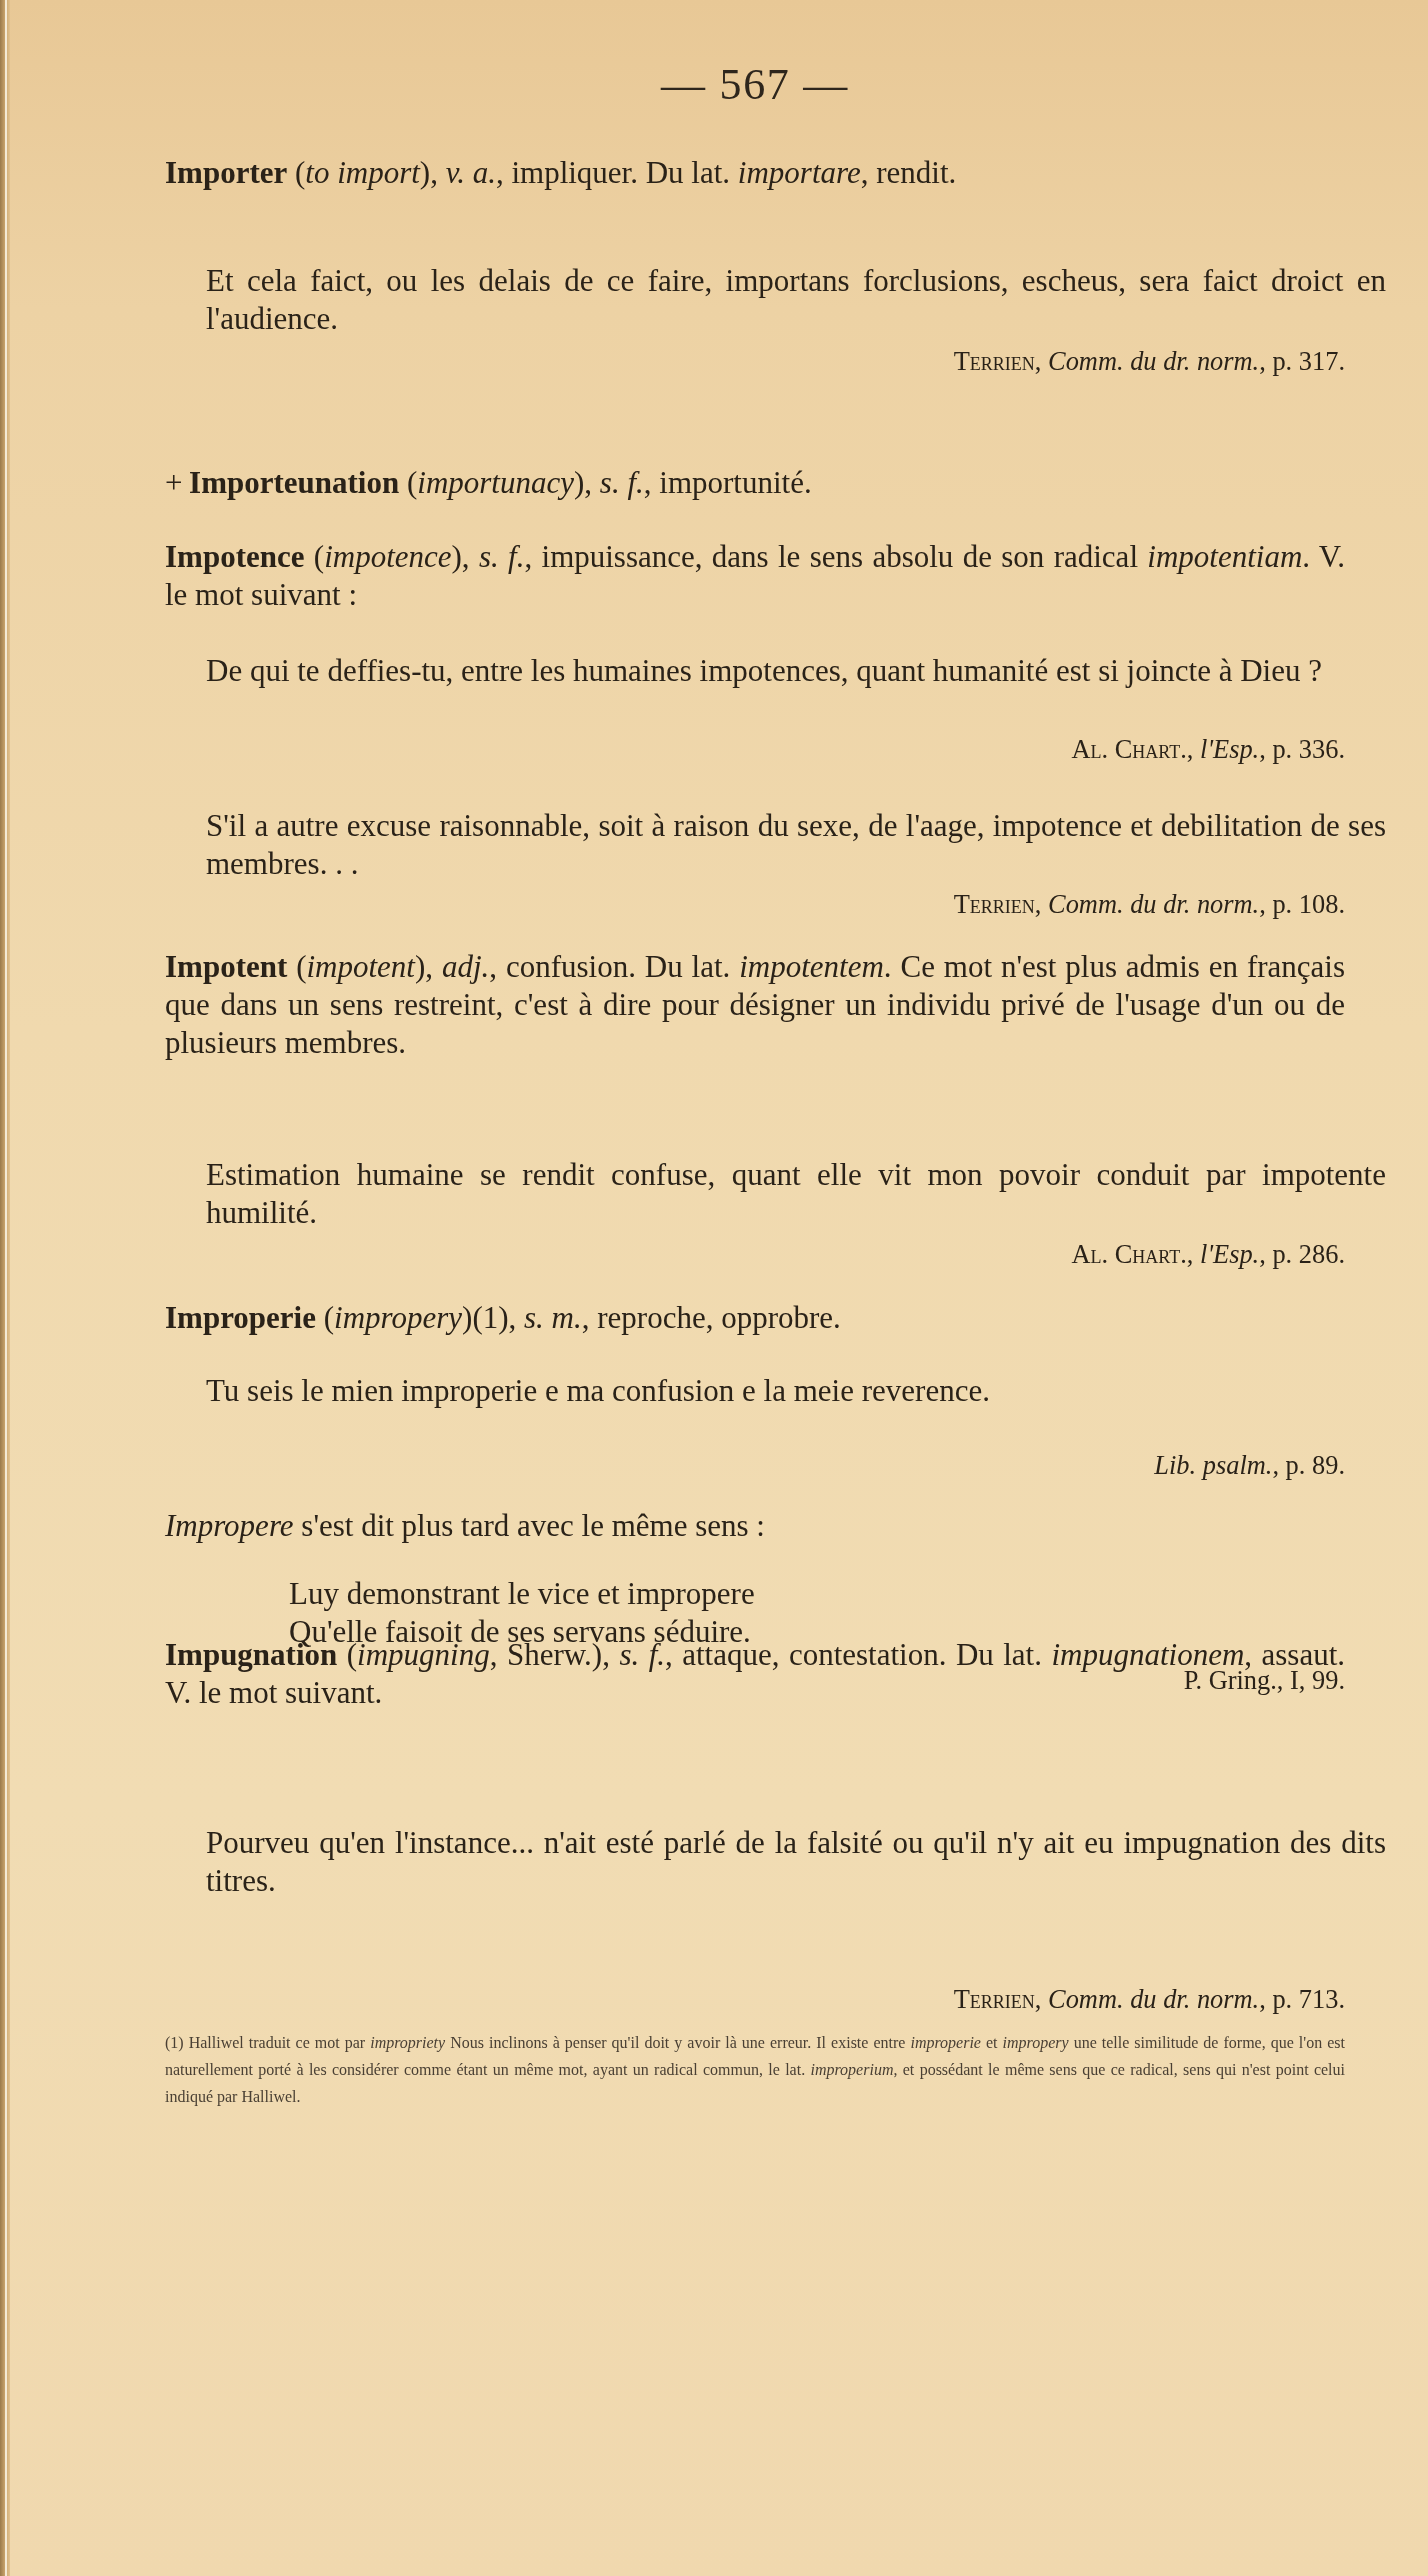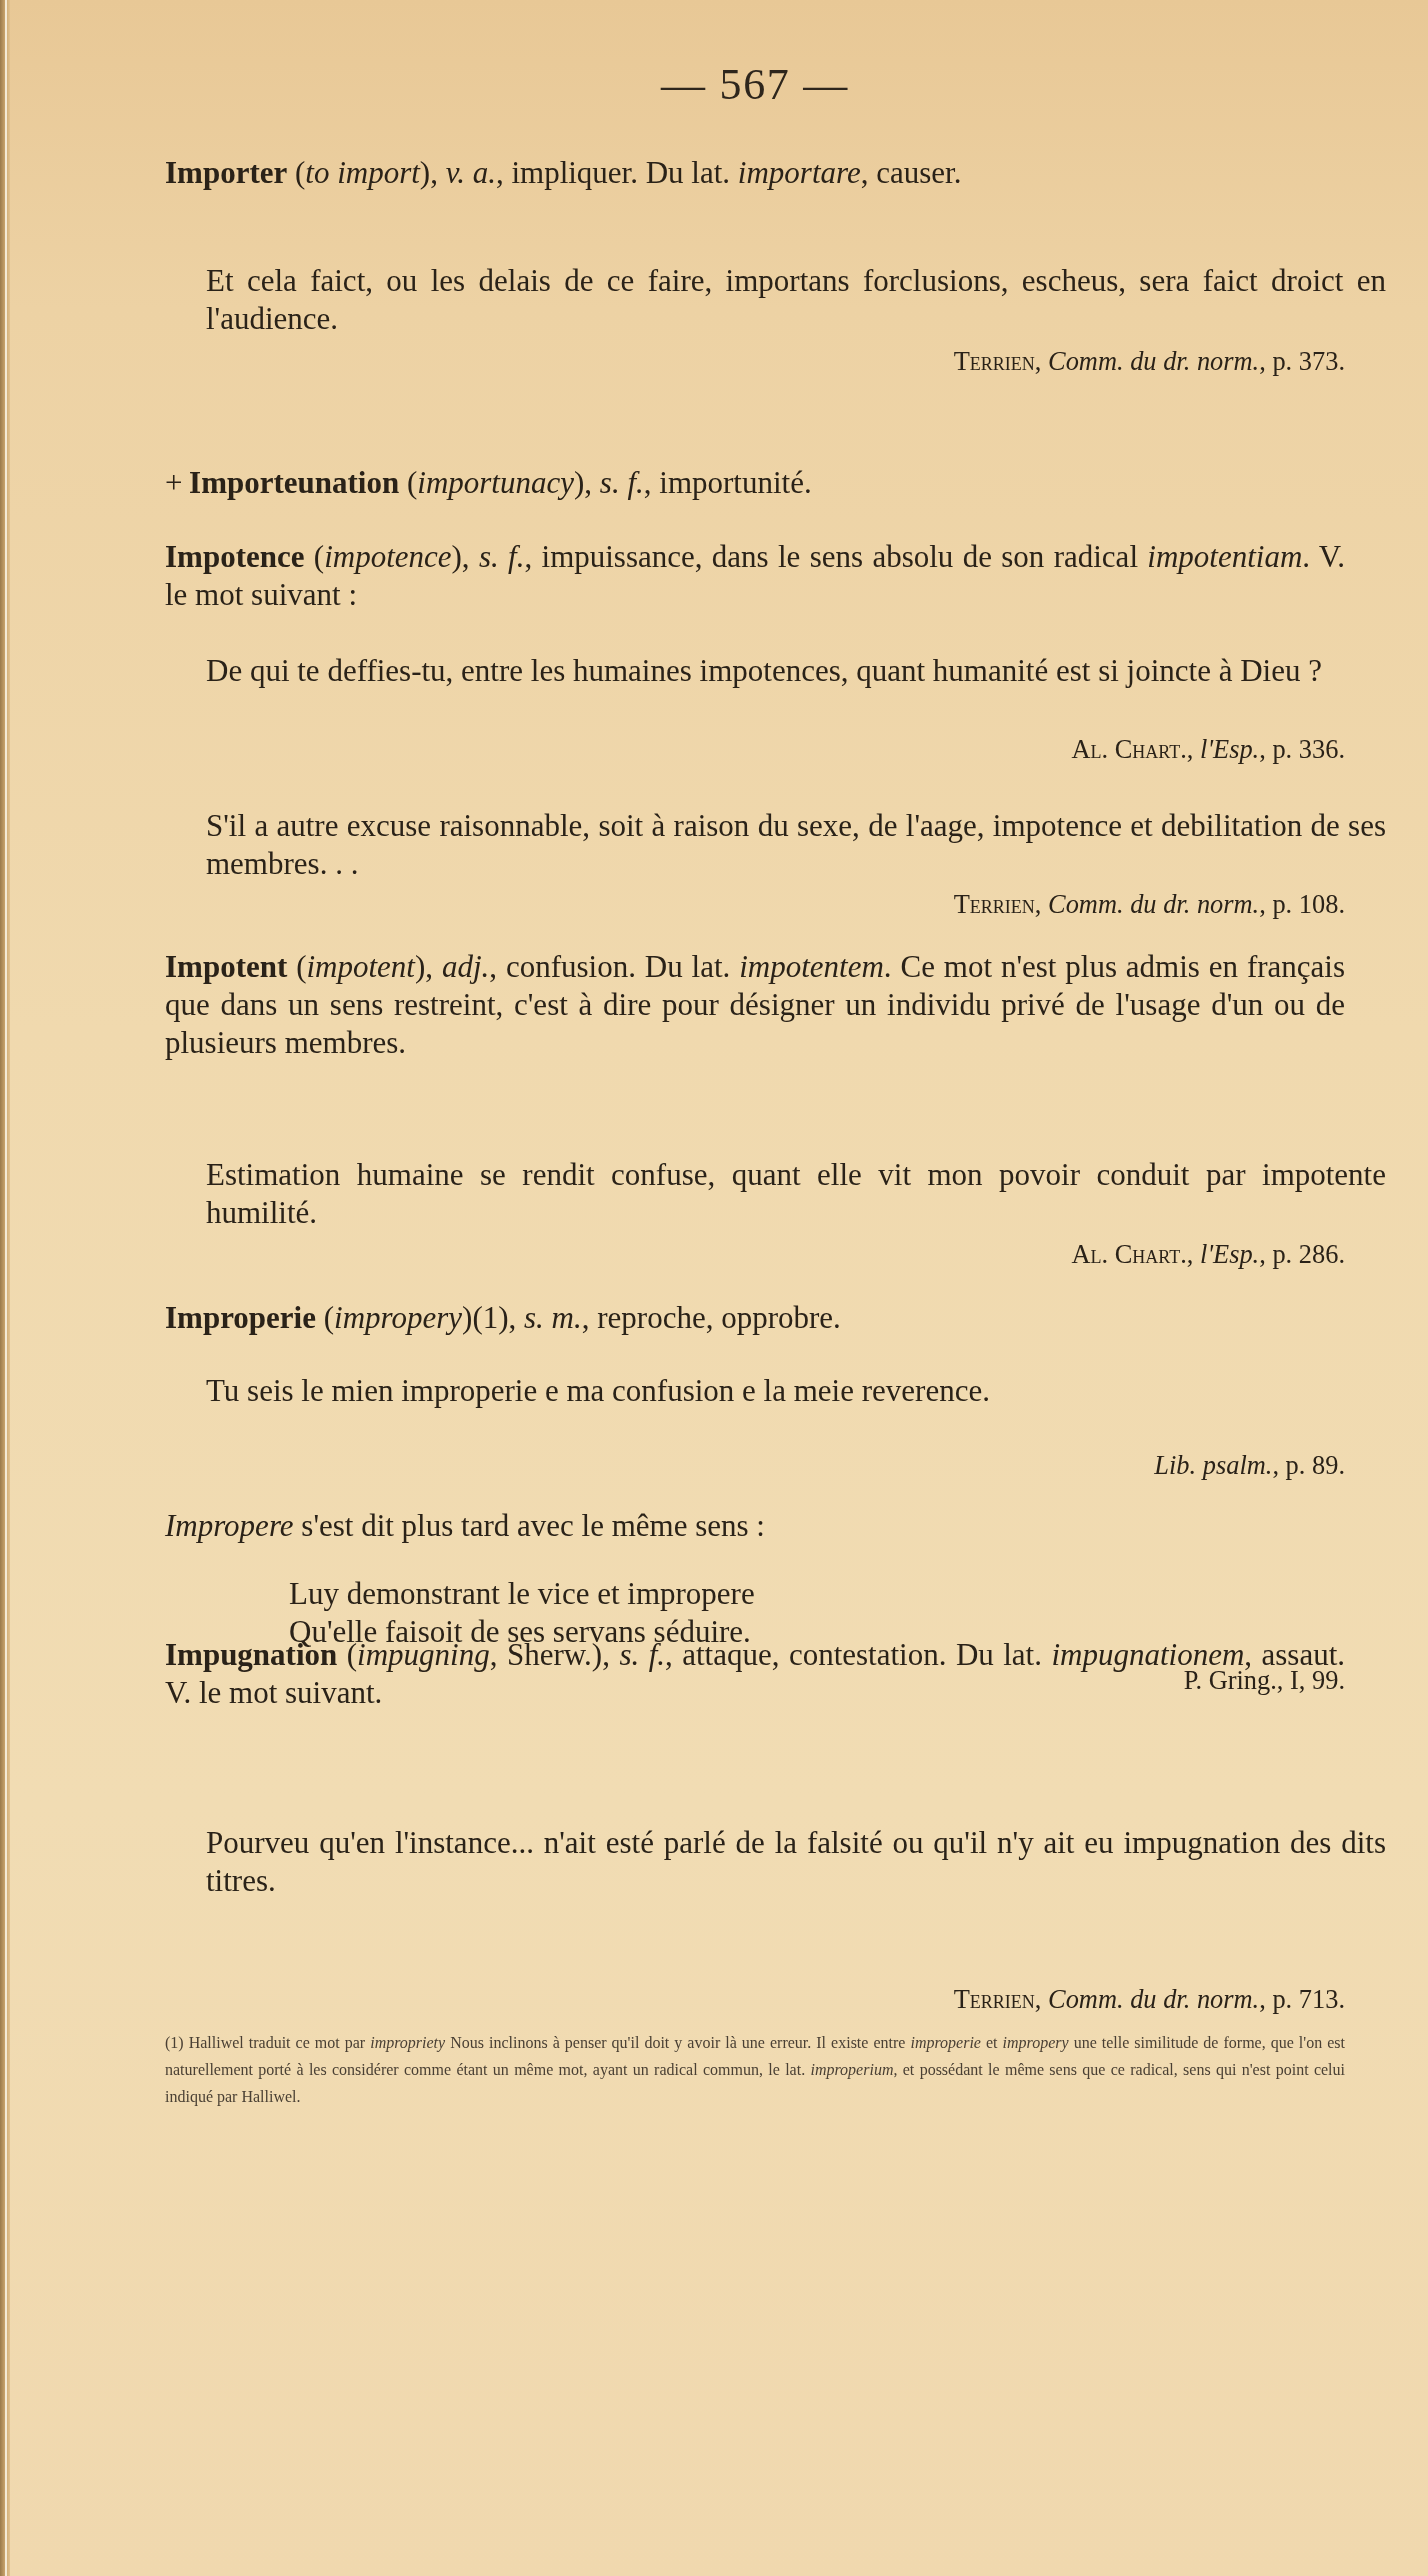--- a/index.html
+++ b/index.html
@@ -45,25 +45,25 @@
     <div class="gutter-line"></div>
   </div>
 
 <div class="page">
 
   <div class="header">— 567 —</div>
 
   <div class="block entry" style="top:154px;">
     <span class="hw">Importer</span>
     (<span class="it">to import</span>),
-    <span class="it">v. a.</span><span>, impliquer. Du lat. </span><span class="it">importare</span><span>, causer.</span>
+    <span class="it">v. a.</span><span>, impliquer. Du lat. </span><span class="it">importare</span><span>, rendit.</span>
   </div>
   <div class="block quote" style="top:262px;">Et cela faict, ou les delais de ce faire, importans forclusions, escheus, sera faict droict en l'audience.</div>
   <div class="block src" style="top:342px;">
-    <span class="sc">Terrien</span>, <span class="it">Comm. du dr. norm.</span><span>, p. 373.</span>
+    <span class="sc">Terrien</span>, <span class="it">Comm. du dr. norm.</span><span>, p. 317.</span>
   </div>
 
   <div class="block entry" style="top:464px;">
     <span class="plus">+</span><span class="hw">Importeunation</span>
     (<span class="it">importunacy</span>),
     <span class="it">s. f.</span><span>, importunité.</span>
   </div>
 
   <div class="block entry just" style="top:538px;">
     <span class="hw">Impotence</span>

